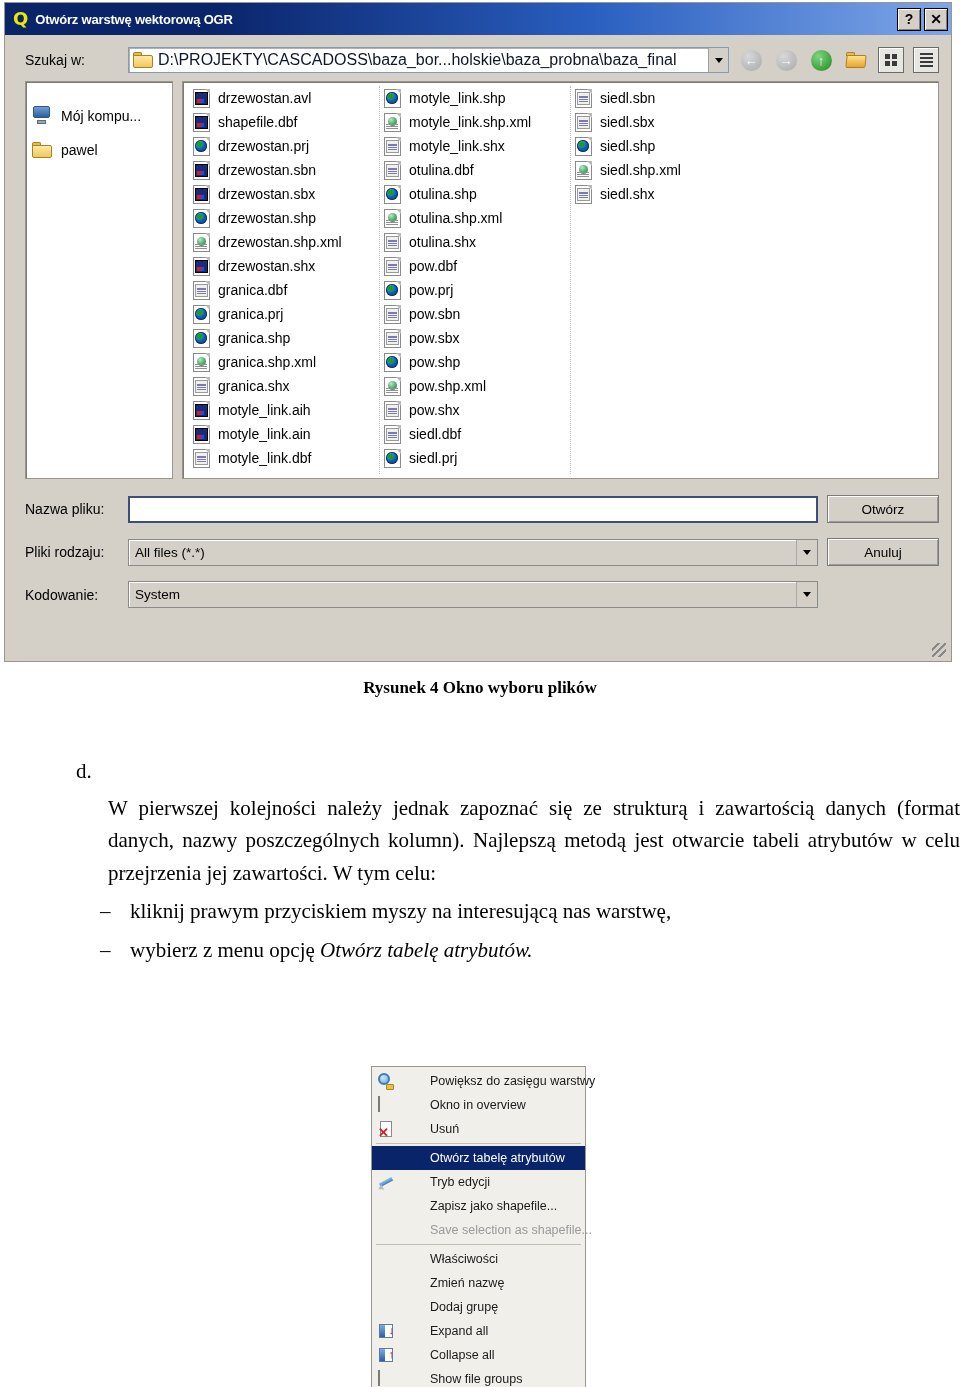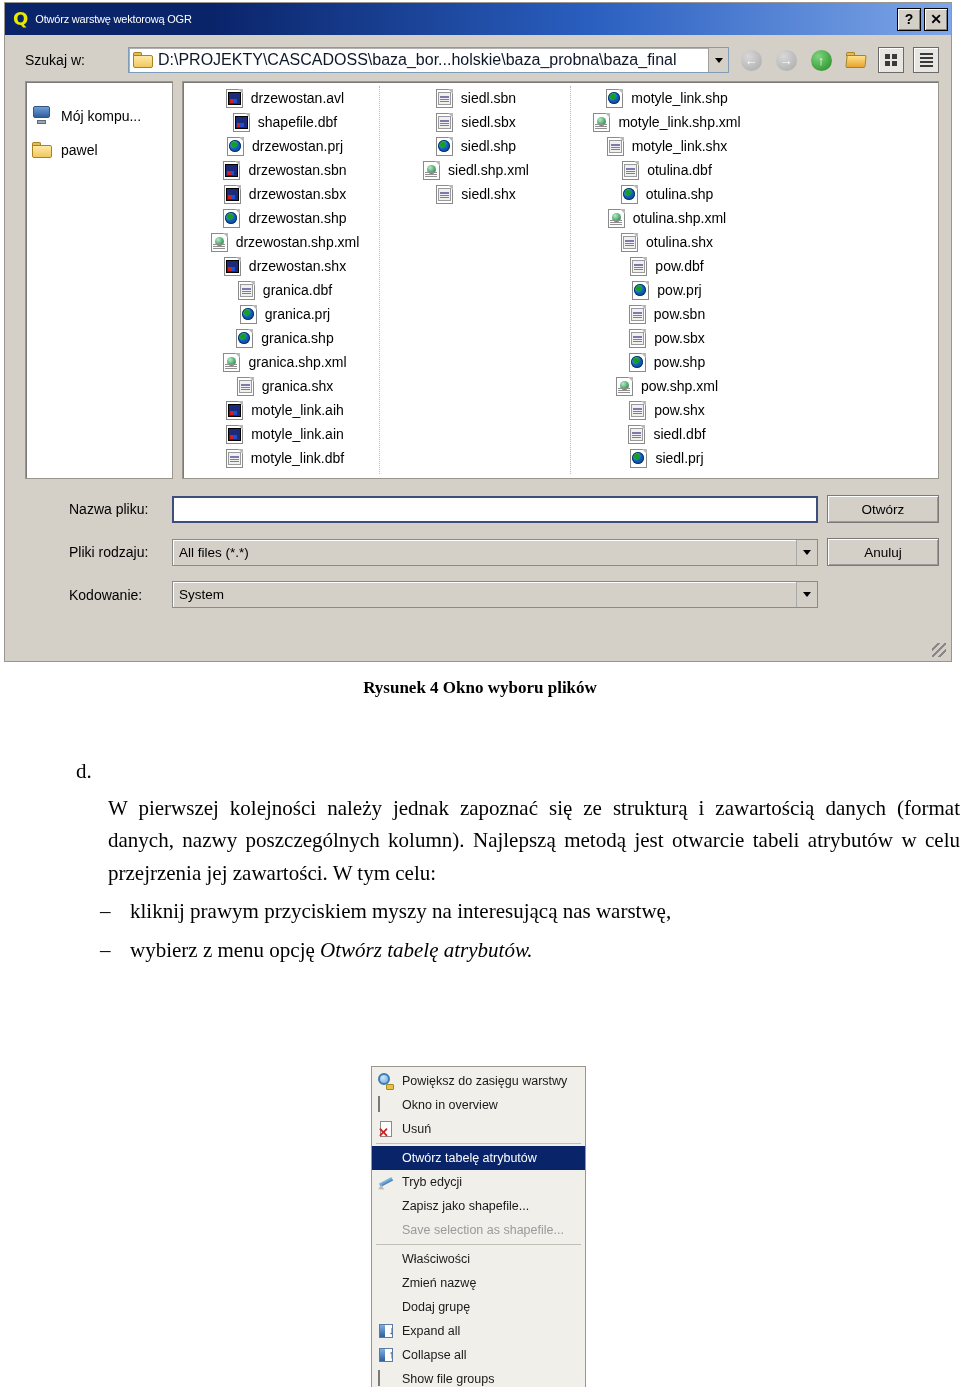--- a/index.html
+++ b/index.html
@@ -37,22 +37,22 @@
   .title-q {
     color: #e8e800;
     font-weight: bold;
     font-size: 18px;
     line-height: 1;
     margin-right: 7px;
     font-family: "DejaVu Sans", sans-serif;
   }
   .title-text {
     color: #ffffff;
-    font-size: 11px;
-    font-weight: normal;
+    font-size: 13px;
+    font-weight: bold;
     letter-spacing: -0.2px;
     white-space: nowrap;
     flex: 1;
   }
   .tb-btns { display: flex; gap: 3px; }
   .tb-btn {
     width: 22px; height: 21px;
     background: #d4d0c8;
     border: 1px solid #000000;
     box-shadow: inset 1px 1px 0 #ffffff, inset -1px -1px 0 #808080;
@@ -154,21 +154,20 @@
     display: flex;
     height: 100%;
     gap: 0;
   }
   .fl-col {
     width: 188px;
     display: flex;
     flex-direction: column;
     border-right: 1px dotted #b9b9b9;
     padding-right: 2px;
-    align-items: center;
   }
   .fl-col:last-child { border-right: none; }
   .f-item {
     display: flex;
     align-items: center;
     height: 24px;
     gap: 8px;
     padding-left: 4px;
     font-size: 14px;
     color: #000;
@@ -261,21 +260,21 @@
     background: linear-gradient(to bottom, #ffe9a8, #f0c95c);
     border: 1px solid #a98320; border-radius: 0 2px 2px 2px; box-sizing: border-box;
   }
   .folder-open .body {
     background: linear-gradient(to bottom, #ffe08a, #e8a42c);
     transform: skewX(-6deg);
   }
 
   
   .fields { padding: 16px 12px 0 20px; }
-  .frow { display: flex; align-items: center; gap: 9px; margin-bottom: 15px; margin-left: 44px; }
+  .frow { display: flex; align-items: center; gap: 9px; margin-bottom: 15px; }
   .frow .lbl { width: 94px; }
   .txtfield {
     flex: 1; height: 27px;
     background: #ffffff;
     border: 2px solid #3c4f7c;
     box-sizing: border-box;
   }
   .selfield {
     flex: 1; height: 27px;
     background: #d4d0c8;
@@ -350,21 +349,21 @@
   }
   .mi {
     display: flex; align-items: center;
     height: 24px;
     padding-left: 6px;
     gap: 7px;
     white-space: nowrap;
   }
   .mi.sel { background: #0a246a; color: #ffffff; }
   .mi.disabled { color: #9a9a9a; }
-  .mi .mtext { padding-left: 0; }
+  .mi .mtext { padding-left: 0; margin-left: 28px; }
   .mi-sep { height: 1px; background: #c2beb6; margin: 2px 4px; }
   .mico { width: 17px; height: 17px; position: relative; flex: 0 0 auto; }
   .chk {
     width: 13px; height: 13px; background: #ffffff;
     border: 1px solid #7a7a7a; box-sizing: border-box;
   }
   .ico-zoom .lens {
     position: absolute; left: 0; top: 0; width: 12px; height: 12px;
     border-radius: 50%;
     background: radial-gradient(circle at 35% 30%, #cfe8ff, #6aa8e0);
@@ -616,185 +615,185 @@
                 <span class="em em-tbl"></span>
               </span>
               <span>motyle_link.dbf</span>
             </div>
           </div>
           <div class="fl-col">
             <div class="f-item">
               <span class="fico">
                 <span class="page"></span>
                 <span class="fold"></span>
-                <span class="em em-tbl"></span>
-              </span>
-              <span>siedl.sbn</span>
-            </div>
-            <div class="f-item">
-              <span class="fico">
-                <span class="page"></span>
-                <span class="fold"></span>
-                <span class="em em-tbl"></span>
-              </span>
-              <span>siedl.sbx</span>
-            </div>
-            <div class="f-item">
-              <span class="fico">
-                <span class="page"></span>
-                <span class="fold"></span>
                 <span class="em em-globe"></span>
               </span>
-              <span>siedl.shp</span>
+              <span>motyle_link.shp</span>
             </div>
             <div class="f-item">
               <span class="fico">
                 <span class="page"></span>
                 <span class="fold"></span>
                 <span class="em em-xml"></span>
               </span>
-              <span>siedl.shp.xml</span>
-            </div>
-            <div class="f-item">
-              <span class="fico">
-                <span class="page"></span>
-                <span class="fold"></span>
-                <span class="em em-tbl"></span>
-              </span>
-              <span>siedl.shx</span>
+              <span>motyle_link.shp.xml</span>
+            </div>
+            <div class="f-item">
+              <span class="fico">
+                <span class="page"></span>
+                <span class="fold"></span>
+                <span class="em em-tbl"></span>
+              </span>
+              <span>motyle_link.shx</span>
+            </div>
+            <div class="f-item">
+              <span class="fico">
+                <span class="page"></span>
+                <span class="fold"></span>
+                <span class="em em-tbl"></span>
+              </span>
+              <span>otulina.dbf</span>
+            </div>
+            <div class="f-item">
+              <span class="fico">
+                <span class="page"></span>
+                <span class="fold"></span>
+                <span class="em em-globe"></span>
+              </span>
+              <span>otulina.shp</span>
+            </div>
+            <div class="f-item">
+              <span class="fico">
+                <span class="page"></span>
+                <span class="fold"></span>
+                <span class="em em-xml"></span>
+              </span>
+              <span>otulina.shp.xml</span>
+            </div>
+            <div class="f-item">
+              <span class="fico">
+                <span class="page"></span>
+                <span class="fold"></span>
+                <span class="em em-tbl"></span>
+              </span>
+              <span>otulina.shx</span>
+            </div>
+            <div class="f-item">
+              <span class="fico">
+                <span class="page"></span>
+                <span class="fold"></span>
+                <span class="em em-tbl"></span>
+              </span>
+              <span>pow.dbf</span>
+            </div>
+            <div class="f-item">
+              <span class="fico">
+                <span class="page"></span>
+                <span class="fold"></span>
+                <span class="em em-globe"></span>
+              </span>
+              <span>pow.prj</span>
+            </div>
+            <div class="f-item">
+              <span class="fico">
+                <span class="page"></span>
+                <span class="fold"></span>
+                <span class="em em-tbl"></span>
+              </span>
+              <span>pow.sbn</span>
+            </div>
+            <div class="f-item">
+              <span class="fico">
+                <span class="page"></span>
+                <span class="fold"></span>
+                <span class="em em-tbl"></span>
+              </span>
+              <span>pow.sbx</span>
+            </div>
+            <div class="f-item">
+              <span class="fico">
+                <span class="page"></span>
+                <span class="fold"></span>
+                <span class="em em-globe"></span>
+              </span>
+              <span>pow.shp</span>
+            </div>
+            <div class="f-item">
+              <span class="fico">
+                <span class="page"></span>
+                <span class="fold"></span>
+                <span class="em em-xml"></span>
+              </span>
+              <span>pow.shp.xml</span>
+            </div>
+            <div class="f-item">
+              <span class="fico">
+                <span class="page"></span>
+                <span class="fold"></span>
+                <span class="em em-tbl"></span>
+              </span>
+              <span>pow.shx</span>
+            </div>
+            <div class="f-item">
+              <span class="fico">
+                <span class="page"></span>
+                <span class="fold"></span>
+                <span class="em em-tbl"></span>
+              </span>
+              <span>siedl.dbf</span>
+            </div>
+            <div class="f-item">
+              <span class="fico">
+                <span class="page"></span>
+                <span class="fold"></span>
+                <span class="em em-globe"></span>
+              </span>
+              <span>siedl.prj</span>
             </div>
           </div>
           <div class="fl-col">
             <div class="f-item">
               <span class="fico">
                 <span class="page"></span>
                 <span class="fold"></span>
+                <span class="em em-tbl"></span>
+              </span>
+              <span>siedl.sbn</span>
+            </div>
+            <div class="f-item">
+              <span class="fico">
+                <span class="page"></span>
+                <span class="fold"></span>
+                <span class="em em-tbl"></span>
+              </span>
+              <span>siedl.sbx</span>
+            </div>
+            <div class="f-item">
+              <span class="fico">
+                <span class="page"></span>
+                <span class="fold"></span>
                 <span class="em em-globe"></span>
               </span>
-              <span>motyle_link.shp</span>
+              <span>siedl.shp</span>
             </div>
             <div class="f-item">
               <span class="fico">
                 <span class="page"></span>
                 <span class="fold"></span>
                 <span class="em em-xml"></span>
               </span>
-              <span>motyle_link.shp.xml</span>
-            </div>
-            <div class="f-item">
-              <span class="fico">
-                <span class="page"></span>
-                <span class="fold"></span>
-                <span class="em em-tbl"></span>
-              </span>
-              <span>motyle_link.shx</span>
-            </div>
-            <div class="f-item">
-              <span class="fico">
-                <span class="page"></span>
-                <span class="fold"></span>
-                <span class="em em-tbl"></span>
-              </span>
-              <span>otulina.dbf</span>
-            </div>
-            <div class="f-item">
-              <span class="fico">
-                <span class="page"></span>
-                <span class="fold"></span>
-                <span class="em em-globe"></span>
-              </span>
-              <span>otulina.shp</span>
-            </div>
-            <div class="f-item">
-              <span class="fico">
-                <span class="page"></span>
-                <span class="fold"></span>
-                <span class="em em-xml"></span>
-              </span>
-              <span>otulina.shp.xml</span>
-            </div>
-            <div class="f-item">
-              <span class="fico">
-                <span class="page"></span>
-                <span class="fold"></span>
-                <span class="em em-tbl"></span>
-              </span>
-              <span>otulina.shx</span>
-            </div>
-            <div class="f-item">
-              <span class="fico">
-                <span class="page"></span>
-                <span class="fold"></span>
-                <span class="em em-tbl"></span>
-              </span>
-              <span>pow.dbf</span>
-            </div>
-            <div class="f-item">
-              <span class="fico">
-                <span class="page"></span>
-                <span class="fold"></span>
-                <span class="em em-globe"></span>
-              </span>
-              <span>pow.prj</span>
-            </div>
-            <div class="f-item">
-              <span class="fico">
-                <span class="page"></span>
-                <span class="fold"></span>
-                <span class="em em-tbl"></span>
-              </span>
-              <span>pow.sbn</span>
-            </div>
-            <div class="f-item">
-              <span class="fico">
-                <span class="page"></span>
-                <span class="fold"></span>
-                <span class="em em-tbl"></span>
-              </span>
-              <span>pow.sbx</span>
-            </div>
-            <div class="f-item">
-              <span class="fico">
-                <span class="page"></span>
-                <span class="fold"></span>
-                <span class="em em-globe"></span>
-              </span>
-              <span>pow.shp</span>
-            </div>
-            <div class="f-item">
-              <span class="fico">
-                <span class="page"></span>
-                <span class="fold"></span>
-                <span class="em em-xml"></span>
-              </span>
-              <span>pow.shp.xml</span>
-            </div>
-            <div class="f-item">
-              <span class="fico">
-                <span class="page"></span>
-                <span class="fold"></span>
-                <span class="em em-tbl"></span>
-              </span>
-              <span>pow.shx</span>
-            </div>
-            <div class="f-item">
-              <span class="fico">
-                <span class="page"></span>
-                <span class="fold"></span>
-                <span class="em em-tbl"></span>
-              </span>
-              <span>siedl.dbf</span>
-            </div>
-            <div class="f-item">
-              <span class="fico">
-                <span class="page"></span>
-                <span class="fold"></span>
-                <span class="em em-globe"></span>
-              </span>
-              <span>siedl.prj</span>
+              <span>siedl.shp.xml</span>
+            </div>
+            <div class="f-item">
+              <span class="fico">
+                <span class="page"></span>
+                <span class="fold"></span>
+                <span class="em em-tbl"></span>
+              </span>
+              <span>siedl.shx</span>
             </div>
           </div>
         </div>
     </div>
   </div>
 
   <div class="fields">
     <div class="frow">
       <span class="lbl">Nazwa pliku:</span>
       <span class="txtfield"></span>

